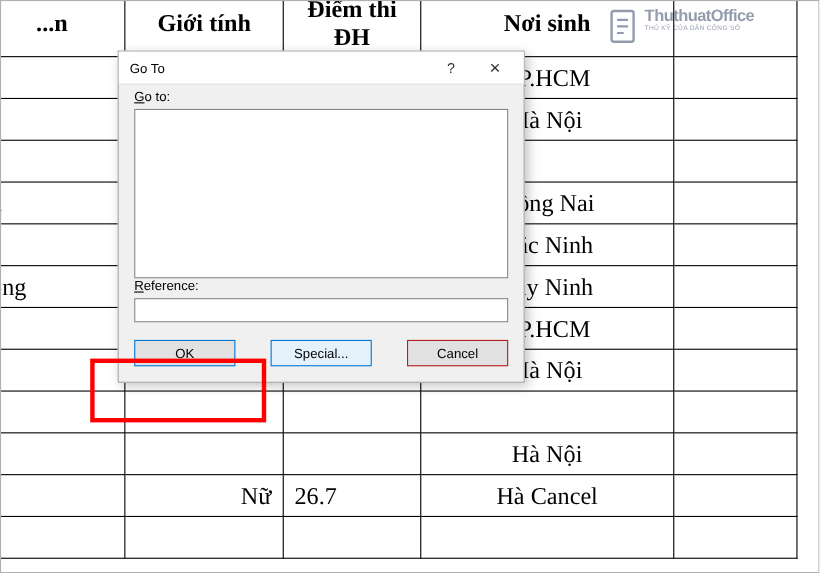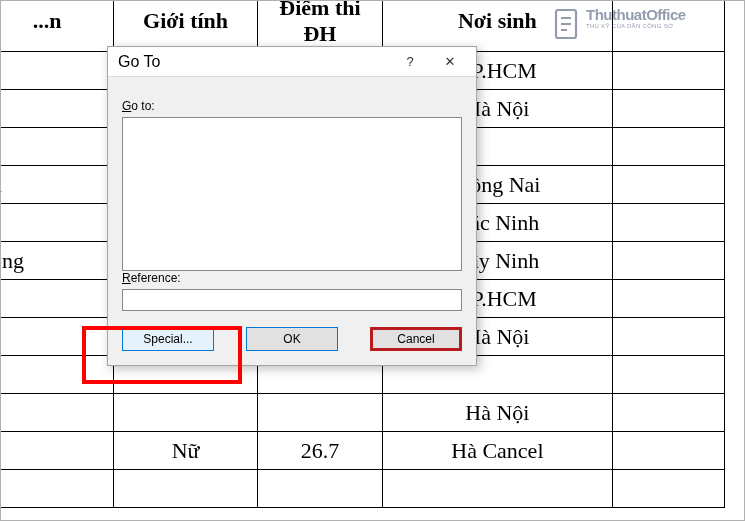--- a/index.html
+++ b/index.html
@@ -33,22 +33,22 @@
     padding: 4px 10px;
     height: 38px;
     vertical-align: middle;
     background: #fff;
   }
   .sheet th {
     font-weight: bold;
     text-align: center;
   }
   .col-a { width: 140px; text-align: left; }
-  .col-b { width: 150px; text-align: center; }
-  .col-c { width: 130px; text-align: center; }
+  .col-b { width: 150px; text-align: right; }
+  .col-c { width: 130px; text-align: left; }
   .col-d { width: 240px; text-align: center; }
   .col-e { width: 120px; }
 
   
   .dialog {
     position: absolute;
     left: 107px;
     top: 46px;
     width: 370px;
     background: #f0f0f0;
@@ -59,33 +59,33 @@
     color: #000;
   }
   .titlebar {
     display: flex;
     align-items: center;
     height: 30px;
     padding: 0 6px 0 10px;
     background: #fff;
     border-bottom: 1px solid #dcdcdc;
   }
-  .titlebar .title { flex: 1; font-size: 16px; }
+  .titlebar .title { flex: 1; font-size: 12px; }
   .titlebar .tb-btn {
     width: 40px;
     height: 28px;
     display: flex;
     align-items: center;
     justify-content: center;
     font-size: 13px;
     color: #333;
     cursor: pointer;
   }
   .dialog-body {
-    padding: 22px 14px 14px 14px;
+    padding: 4px 14px 14px 14px;
   }
   .lbl { display: block; margin-bottom: 4px; }
   .lbl .ul { text-decoration: underline; }
   .listbox {
     width: 100%;
     height: 154px;
     background: #fff;
     border: 1px solid #888;
     position: relative;
     overflow-y: scroll;
@@ -100,21 +100,21 @@
     font-size: 12px;
   }
   .btnrow {
     display: flex;
     justify-content: space-between;
     gap: 10px;
     margin-top: 16px;
   }
   .btn {
     height: 24px;
-    border: 3px solid #b91c1c;
+    border: 1px solid #b91c1c;
     background: #e1e1e1;
     font-family: inherit;
     font-size: 12px;
     cursor: pointer;
     padding: 0 8px;
   }
   .btn-special { width: 92px; border: 1px solid #0078d7; background: #e5f1fb; }
   .btn-ok { width: 92px; border: 1px solid #0078d7; }
   .btn-cancel { width: 92px; }
 
@@ -266,22 +266,22 @@
     <div class="tb-btn">
         <span>✕</span>
       </div>
   </div>
   <div class="dialog-body">
     <label class="lbl"><span class="ul">G</span><span>o to:</span></label>
     <div class="listbox"></div>
     <label class="lbl" style=""><span class="ul">R</span><span>eference:</span></label>
     <input class="refbox" type="text" value="" style="">
     <div class="btnrow">
+      <button class="btn btn-ok">OK</button>
       <button class="btn btn-special"><span class="ul">S</span><span>pecial...</span></button>
-      <button class="btn btn-ok">OK</button>
       <button class="btn btn-cancel">Cancel</button>
     </div>
   </div>
 </div>
 
 <div class="red-box"></div>
 
 <div class="watermark">
   <svg width="30" height="36" viewBox="0 0 30 36">
     <rect x="4" y="2" width="20" height="28" rx="2" fill="none" stroke="#2a3a5e" stroke-width="2.2"></rect>

